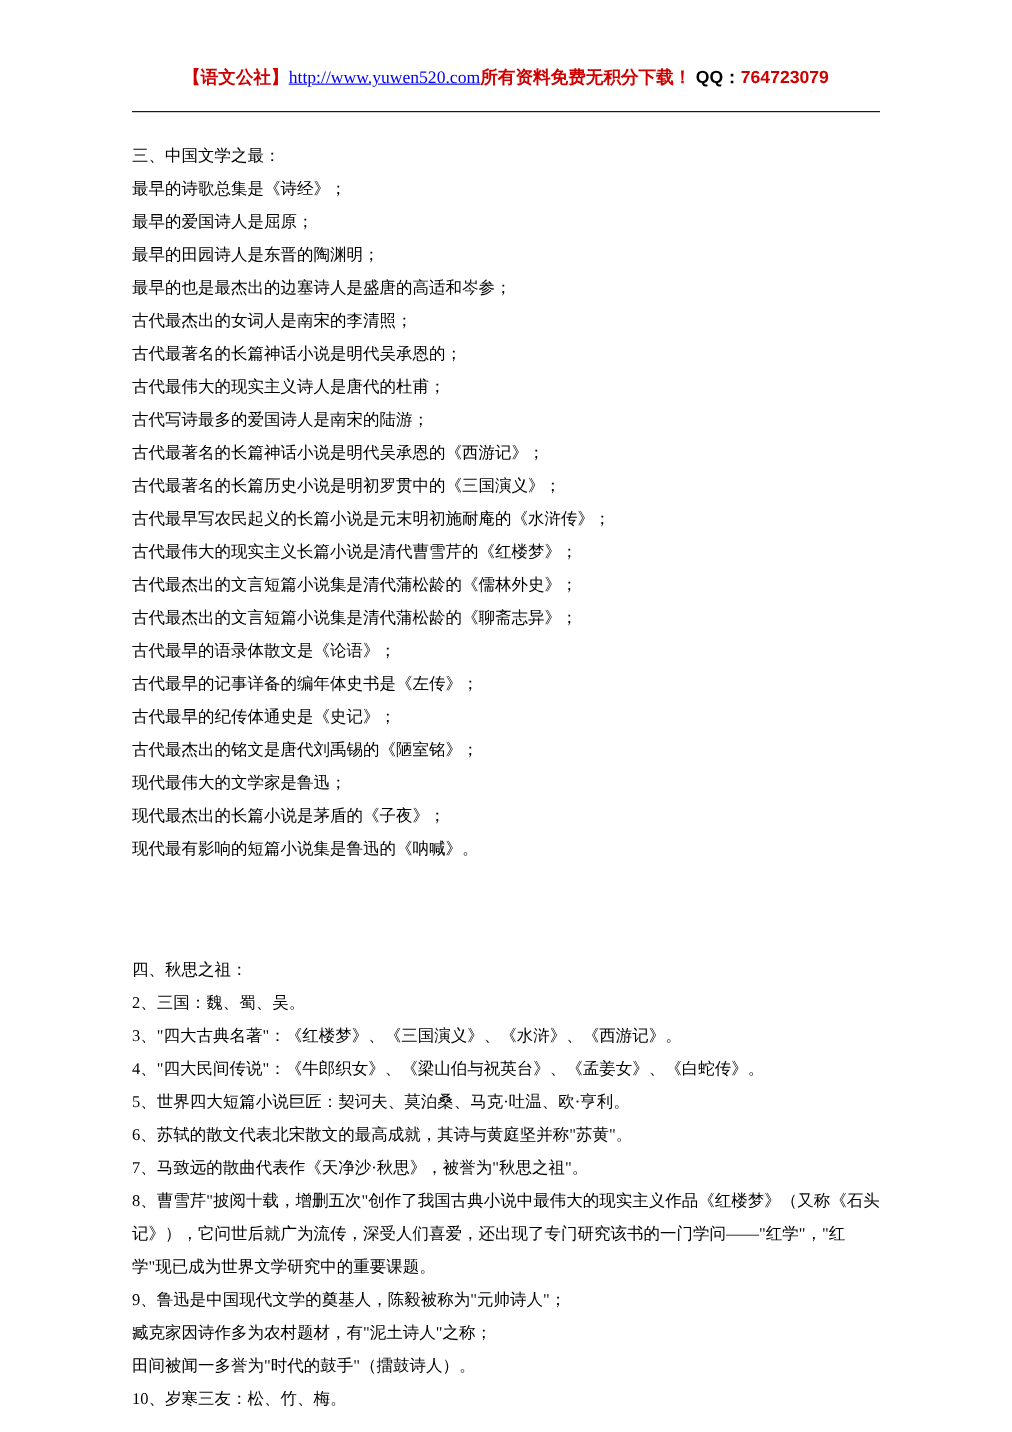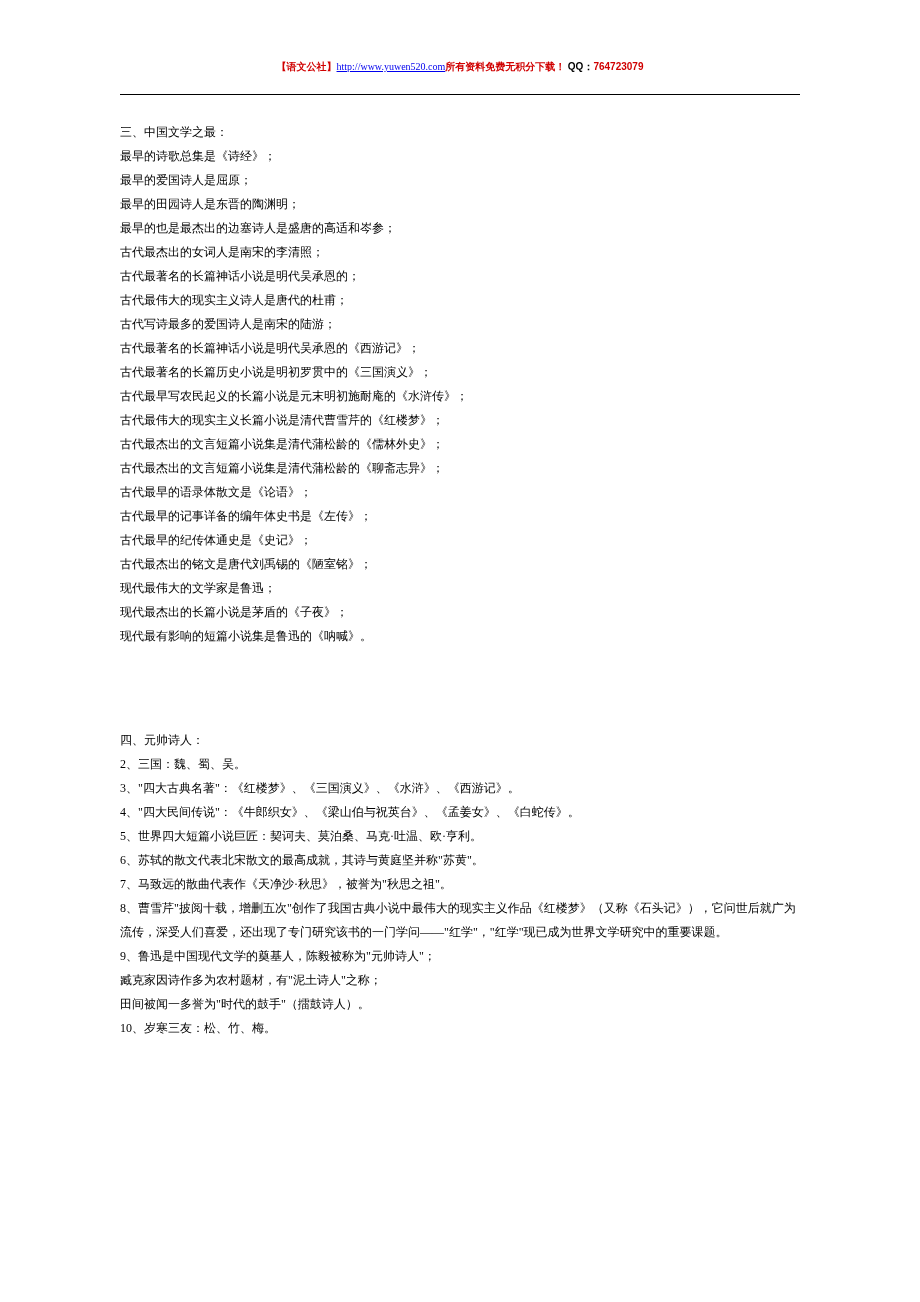--- a/index.html
+++ b/index.html
@@ -7,21 +7,21 @@
     padding: 0;
     font-family: "SimSun", "宋体", serif;
     background: #ffffff;
     width: 920px;
   }
   .page {
     padding: 60px 120px 80px 120px;
   }
   .header {
     text-align: center;
-    font-size: 10px;
+    font-size: 16px;
     margin-bottom: 20px;
     font-family: "SimSun", serif;
   }
   .header .brand {
     color: #d00000;
     font-weight: bold;
   }
   .header a {
     color: #0000ee;
     text-decoration: underline;
@@ -39,21 +39,21 @@
     color: #d00000;
     font-weight: bold;
     font-family: "Microsoft YaHei", sans-serif;
   }
   .divider {
     border: none;
     border-top: 1px solid #000;
     margin: 10px 0 25px 0;
   }
   .content {
-    font-size: 12px;
+    font-size: 15px;
     line-height: 2.0;
     color: #000;
   }
   .section-heading {
     margin-top: 0;
   }
   .section4-heading {
     margin-top: 80px;
   }
   .line {
@@ -90,21 +90,21 @@
     <div class="line">古代最杰出的文言短篇小说集是清代蒲松龄的《儒林外史》；</div>
     <div class="line">古代最杰出的文言短篇小说集是清代蒲松龄的《聊斋志异》；</div>
     <div class="line">古代最早的语录体散文是《论语》；</div>
     <div class="line">古代最早的记事详备的编年体史书是《左传》；</div>
     <div class="line">古代最早的纪传体通史是《史记》；</div>
     <div class="line">古代最杰出的铭文是唐代刘禹锡的《陋室铭》；</div>
     <div class="line">现代最伟大的文学家是鲁迅；</div>
     <div class="line">现代最杰出的长篇小说是茅盾的《子夜》；</div>
     <div class="line">现代最有影响的短篇小说集是鲁迅的《呐喊》。</div>
 
-    <div class="section4-heading line">四、元帅诗人：</div>
+    <div class="section4-heading line">四、秋思之祖：</div>
     <div class="line">2、三国：魏、蜀、吴。</div>
     <div class="line">3、"四大古典名著"：《红楼梦》、《三国演义》、《水浒》、《西游记》。</div>
     <div class="line">4、"四大民间传说"：《牛郎织女》、《梁山伯与祝英台》、《孟姜女》、《白蛇传》。</div>
     <div class="line">5、世界四大短篇小说巨匠：契诃夫、莫泊桑、马克·吐温、欧·亨利。</div>
     <div class="line">6、苏轼的散文代表北宋散文的最高成就，其诗与黄庭坚并称"苏黄"。</div>
     <div class="line">7、马致远的散曲代表作《天净沙·秋思》，被誉为"秋思之祖"。</div>
     <div class="line">8、曹雪芹"披阅十载，增删五次"创作了我国古典小说中最伟大的现实主义作品《红楼梦》（又称《石头记》），它问世后就广为流传，深受人们喜爱，还出现了专门研究该书的一门学问——"红学"，"红学"现已成为世界文学研究中的重要课题。</div>
     <div class="line">9、鲁迅是中国现代文学的奠基人，陈毅被称为"元帅诗人"；</div>
     <div class="line">臧克家因诗作多为农村题材，有"泥土诗人"之称；</div>
     <div class="line">田间被闻一多誉为"时代的鼓手"（擂鼓诗人）。</div>

